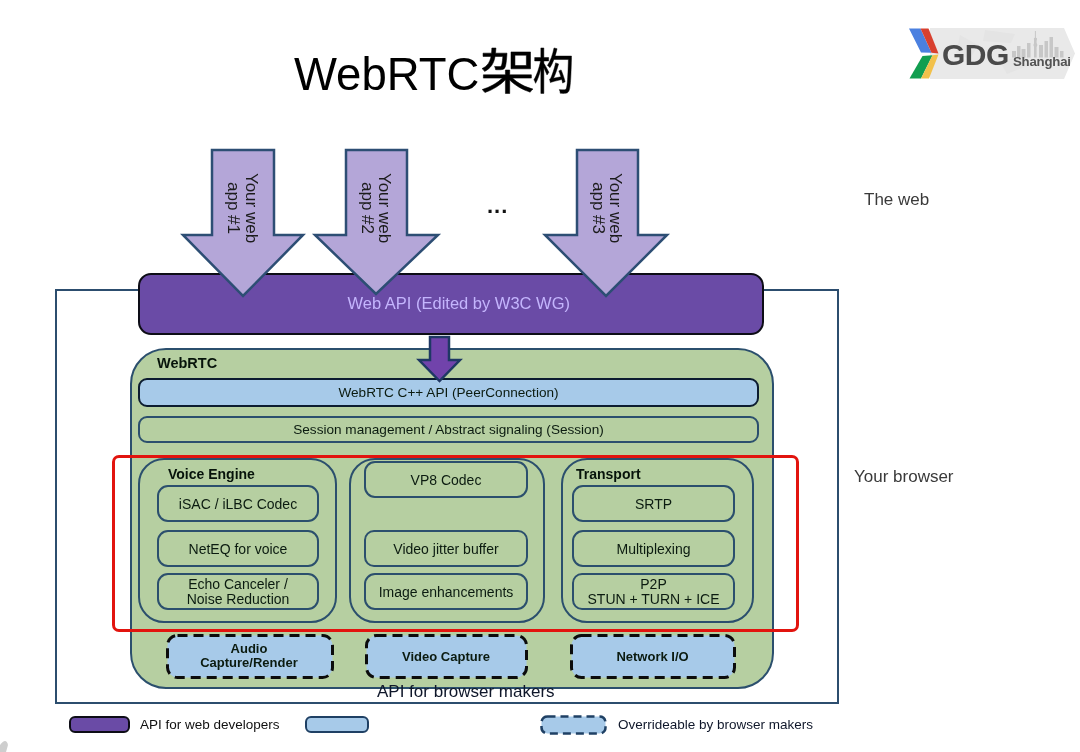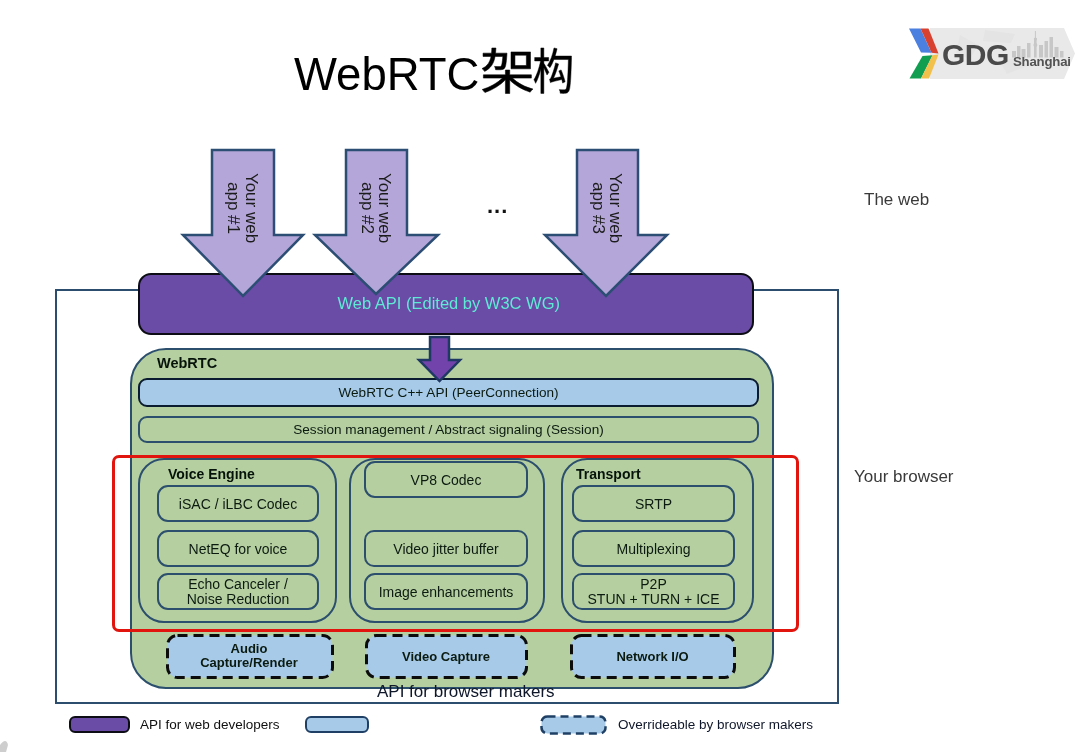--- a/index.html
+++ b/index.html
@@ -5,21 +5,21 @@
 html,body{margin:0;padding:0;}
 body{width:1080px;height:752px;background:#fff;font-family:"Liberation Sans",sans-serif;position:relative;overflow:hidden;}
 .abs{position:absolute;}
 .ctr{display:flex;align-items:center;justify-content:center;text-align:center;}
 </style>
 </head>
 <body>
 
 <div class="abs" style="left:55px;top:289px;width:780px;height:411px;border:2px solid #2c4d6e;"></div>
 
-<div class="abs ctr" style="left:138px;top:272.5px;width:605.5px;height:58.5px;background:#6a4ba6;border:2.5px solid #0d0d16;border-radius:13px;font-size:16.5px;color:#5eead4;padding-left:6px;">Web API (Edited by W3C WG)</div>
+<div class="abs ctr" style="left:138px;top:272.5px;width:605.5px;height:58.5px;background:#6a4ba6;border:2.5px solid #0d0d16;border-radius:13px;font-size:16.5px;color:#c4b5fd;padding-left:16px;">Web API (Edited by W3C WG)</div>
 
 <div class="abs" style="left:130px;top:348px;width:640px;height:337px;background:#b6cfa1;border:2.5px solid #2b4f6d;border-radius:36px;"></div>
 <div class="abs" style="left:157px;top:355px;font-size:14.5px;font-weight:bold;color:#06130a;">WebRTC</div>
 
 <div class="abs ctr" style="left:138px;top:378px;width:617px;height:25px;background:#a7cae9;border:2.5px solid #0c1c30;border-radius:9px;font-size:13.6px;color:#0b1b10;text-align:right;">WebRTC C++ API (PeerConnection)</div>
 
 <div class="abs ctr" style="left:138px;top:416px;width:617px;height:23px;background:#b6cfa1;border:2.5px solid #2b4f6d;border-radius:9px;font-size:13.6px;color:#0b1b10;">Session management / Abstract signaling (Session)</div>
 
 <div class="abs" style="left:138px;top:458px;width:195px;height:161px;background:#b6cfa1;border:2.5px solid #2b4f6d;border-radius:26px;"></div>
 <div class="abs" style="left:349px;top:458px;width:192px;height:161px;background:#b6cfa1;border:2.5px solid #2b4f6d;border-radius:26px;"></div>

